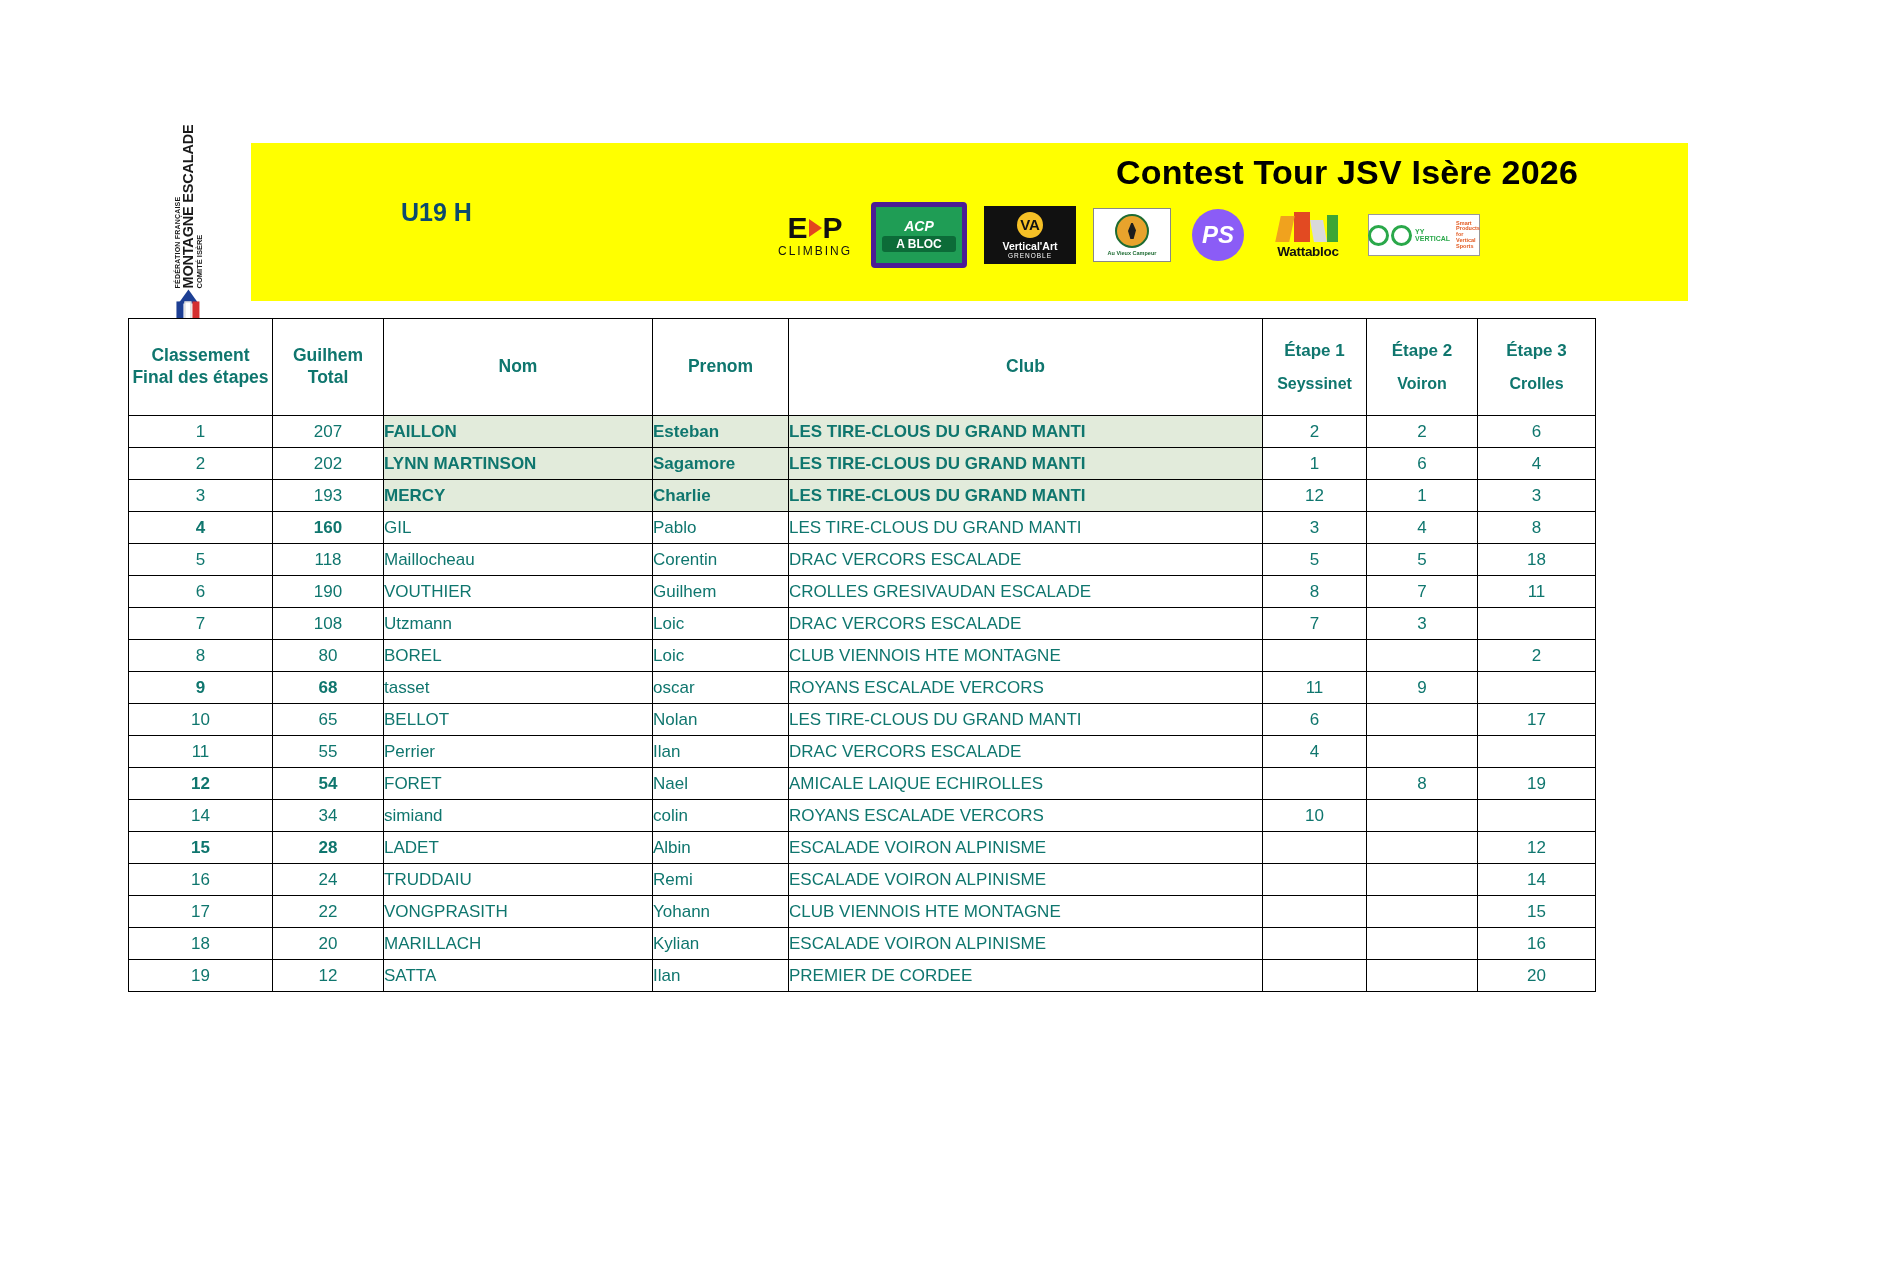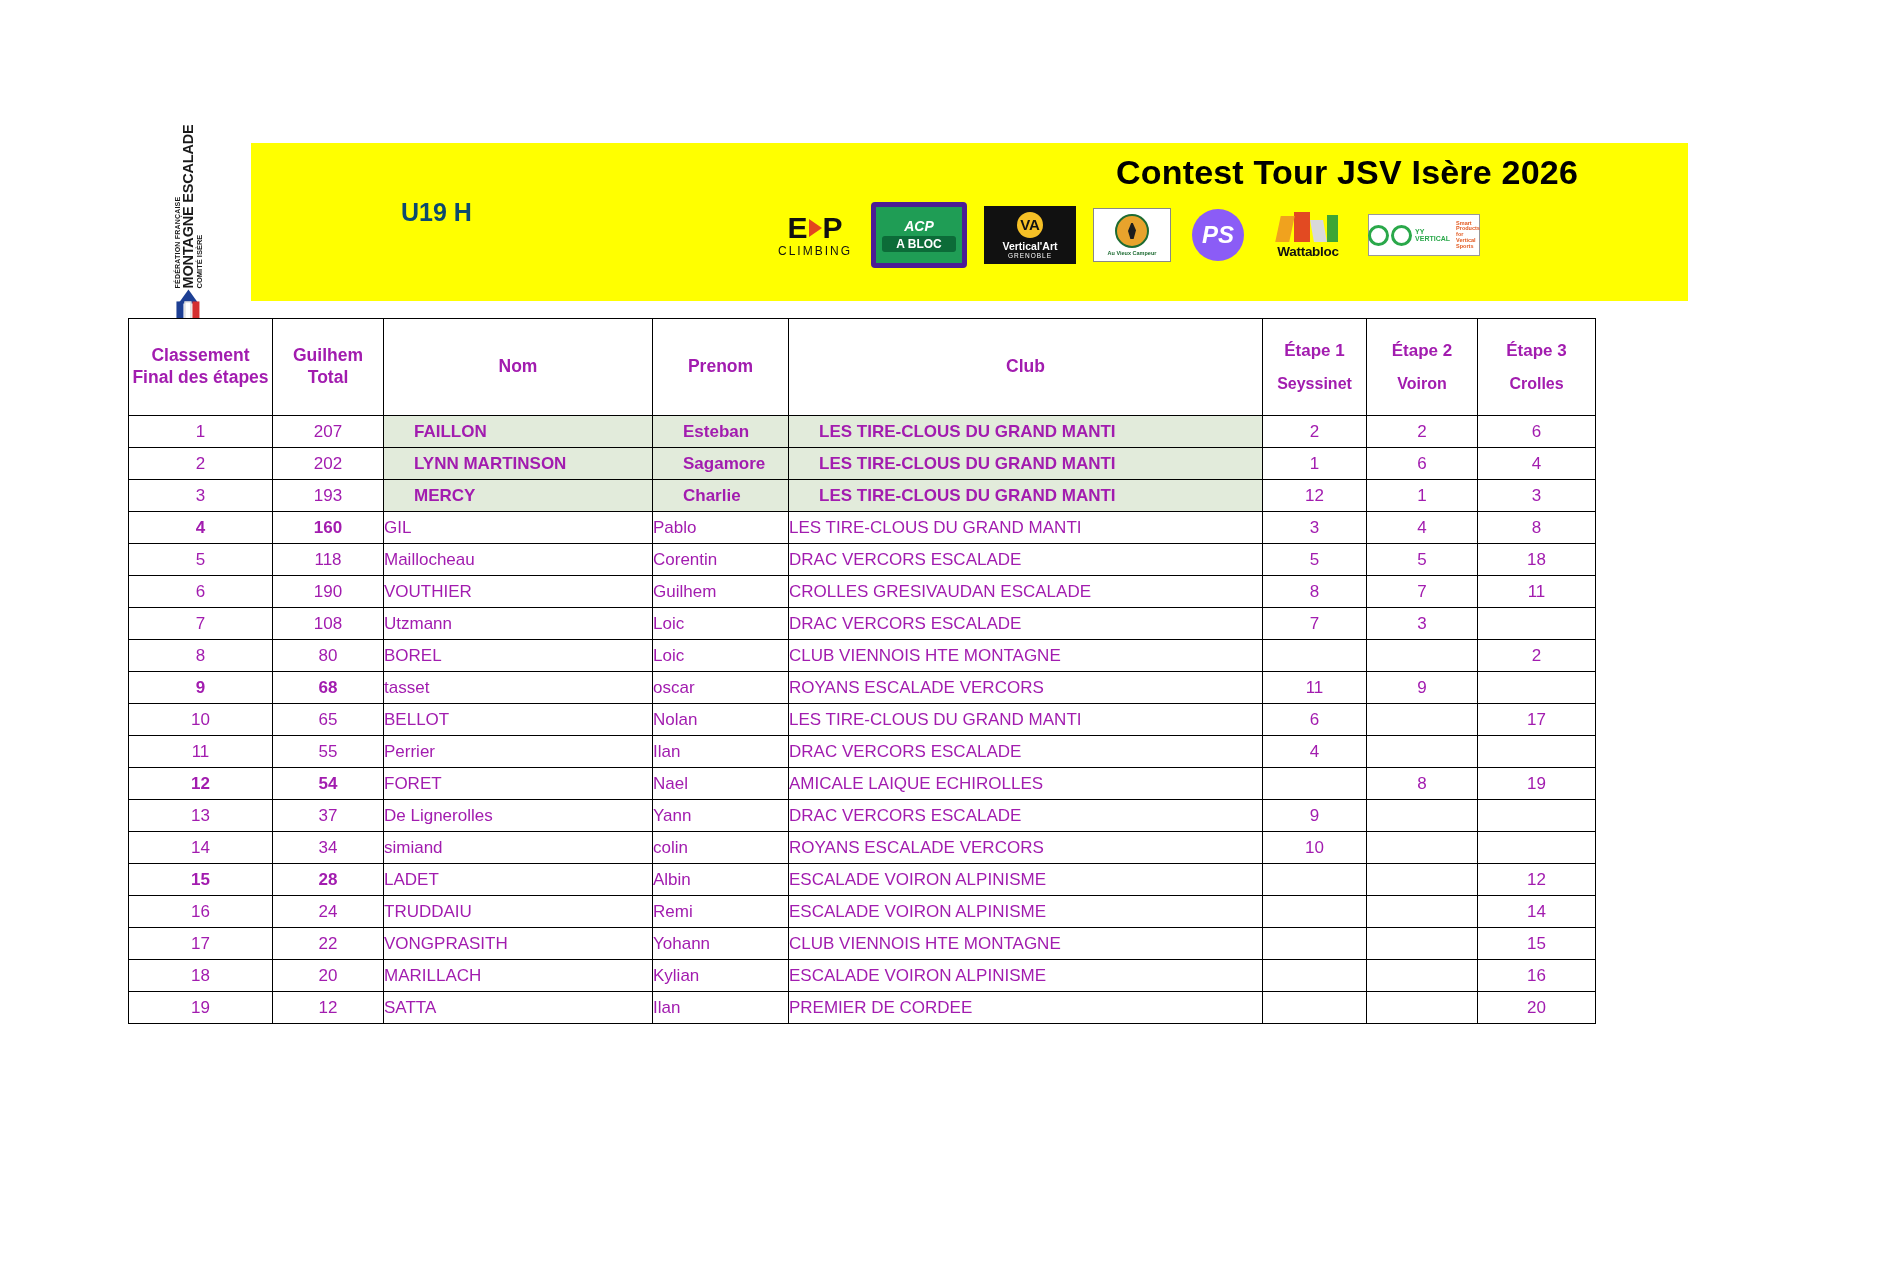--- a/index.html
+++ b/index.html
@@ -224,21 +224,21 @@
   .sp-yy .yy-t2 { font-size: 5.5px; font-weight: bold; color: #e2591f; }
   .sp-yy .yy-bar { width: 1px; height: 26px; background: #bbb; }
 
   
   table.results {
     position: absolute;
     left: 128px;
     top: 318px;
     border-collapse: collapse;
     font-size: 17px;
-    color: #a21caf;
+    color: #0f766e;
   }
   table.results th, table.results td {
     border: 1px solid #000;
     padding: 0;
     background: #ffffff;
   }
   thead th {
     font-weight: bold;
     text-align: center;
     vertical-align: middle;
@@ -261,21 +261,20 @@
   td.rank  { text-align: center; }
   td.points{ text-align: center; background: #e8e8e8; }
   td.nom   { padding-left: 8px; text-align: left; }
   td.prenom{ padding-left: 8px; text-align: left; }
   td.club  { padding-left: 6px; text-align: left; }
   td.etape { text-align: center; }
 
   tr.podium td.nom, tr.podium td.prenom, tr.podium td.club {
     background: #e2ebdb;
     font-weight: bold;
-    padding-left: 30px;
   }
   tr.bold-rank td.rank, tr.bold-rank td.points { font-weight: bold; }
 </style>
 </head>
 <body>
 
 <div class="sheet">
 
   <div class="banner-row">
 
@@ -497,30 +496,20 @@
           <td class="rank">12</td>
           <td class="points">54</td>
           <td class="nom">FORET</td>
           <td class="prenom">Nael</td>
           <td class="club">AMICALE LAIQUE ECHIROLLES</td>
           <td class="etape"></td>
           <td class="etape">8</td>
           <td class="etape">19</td>
         </tr>
         <tr class="">
-          <td class="rank">13</td>
-          <td class="points">37</td>
-          <td class="nom">De Lignerolles</td>
-          <td class="prenom">Yann</td>
-          <td class="club">DRAC VERCORS ESCALADE</td>
-          <td class="etape">9</td>
-          <td class="etape"></td>
-          <td class="etape"></td>
-        </tr>
-        <tr class="">
           <td class="rank">14</td>
           <td class="points">34</td>
           <td class="nom">simiand</td>
           <td class="prenom">colin</td>
           <td class="club">ROYANS ESCALADE VERCORS</td>
           <td class="etape">10</td>
           <td class="etape"></td>
           <td class="etape"></td>
         </tr>
         <tr class="bold-rank">

